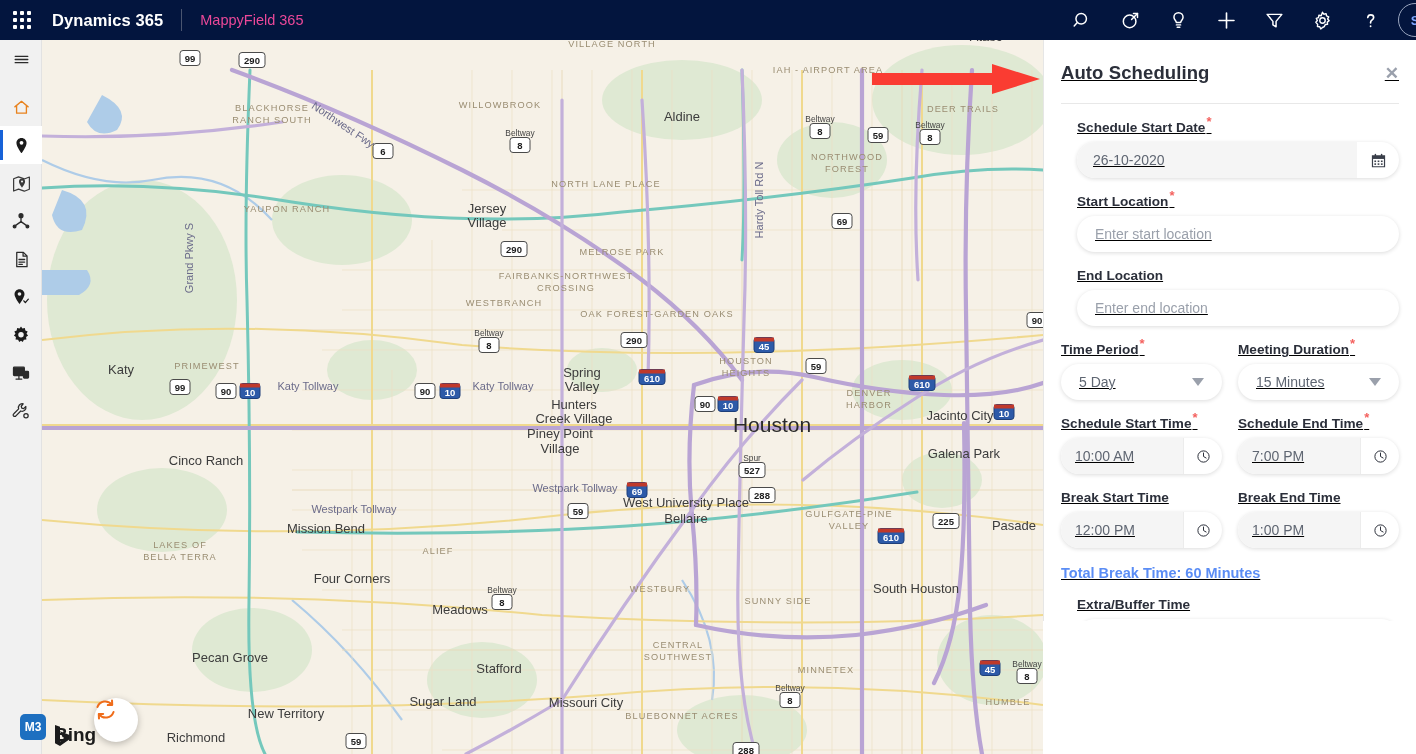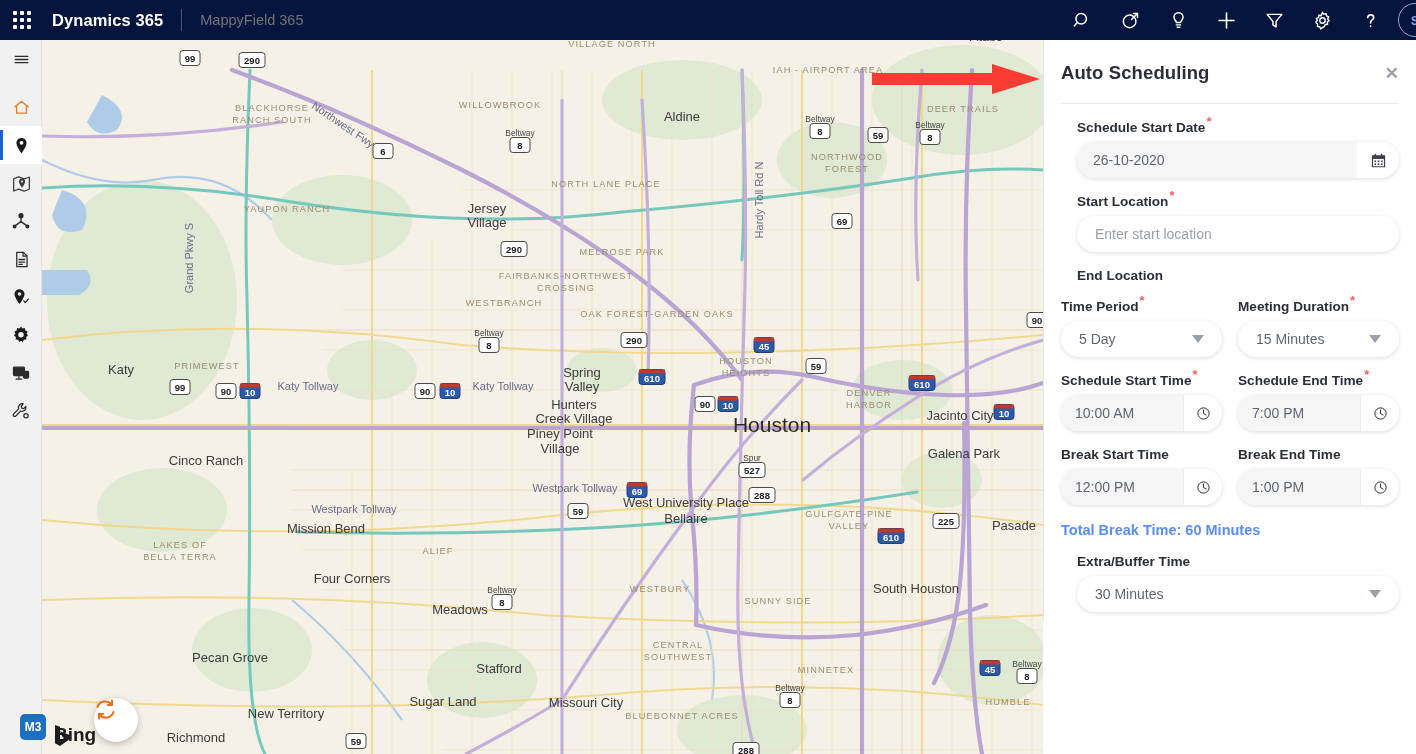--- a/index.html
+++ b/index.html
@@ -17,21 +17,21 @@
     background: #03153e; display: flex; align-items: center; z-index: 40;
   }
   .waffle { width: 44px; height: 40px; display: flex; align-items: center; justify-content: center; cursor: pointer; }
   .waffle-grid { display: grid; grid-template-columns: repeat(3, 4px); grid-template-rows: repeat(3, 4px); gap: 3px; }
   .waffle-grid i { display:block; width: 4px; height: 4px; background: #fff; border-radius: 1px; }
   .brand {
     color: #fff; font-size: 16.5px; font-weight: 700; letter-spacing: .1px;
     padding-left: 8px; white-space: nowrap;
   }
   .brand-div { width: 1px; height: 22px; background: #4a5570; margin: 0 18px; }
-  .app-name { color: #737373; font-size: 14.5px; font-weight: 400; white-space: nowrap; }
+  .app-name { color: #ec4899; font-size: 14.5px; font-weight: 400; white-space: nowrap; }
   .top-actions { margin-left: auto; display: flex; align-items: center; height: 40px; padding-right: 0; }
   .tb-icon {
     width: 48px; height: 40px; display: flex; align-items: center; justify-content: center;
     cursor: pointer;
   }
   .tb-icon svg { display: block; }
   .avatar {
     width: 34px; height: 34px; border-radius: 50%;
     border: 1.5px solid #9aa6bf; color: #7ea6ff;
     display: flex; align-items: center; justify-content: center;
@@ -77,20 +77,21 @@
     border-radius: 50%; background: #fff; box-shadow: 0 2px 7px rgba(0,0,0,.25);
     display: flex; align-items: center; justify-content: center; cursor: pointer; z-index: 6;
   }
   .red-arrow { position: absolute; top: 64px; left: 872px; z-index: 20; }
 
   
   .panel {
     position: absolute; top: 40px; left: 1043px; width: 373px; height: 581px;
     background: #fff; border-left: 1px solid #e6e6e6; z-index: 25;
     overflow: hidden;
+    text-decoration: underline;
   }
   .panel-inner { padding: 0 17px; }
   .panel-head {
     display: flex; align-items: center; padding: 22px 0 0 0;
   }
   .panel-title { font-size: 18.5px; font-weight: 700; color: #2b2f3a; letter-spacing: .1px; }
   .panel-close {
     margin-left: auto; color: #9aa0ac; font-size: 17px; line-height: 1; cursor: pointer;
     font-weight: 700;
   }
@@ -708,20 +709,23 @@
 
       <div class="field">
         <label class="flabel"><span>Start Location</span><span class="req">*</span></label>
         <div class="pill plain">
           <input class="txtinput" type="text" placeholder="Enter start location" style="">
         </div>
       </div>
 
       <div class="field">
         <label class="flabel">End Location</label>
+        <div class="pill plain">
+          <input class="txtinput" type="text" placeholder="Enter end location" style="">
+        </div>
       </div>
 
       <div class="row2">
         <div class="col">
           <label class="flabel"><span>Time Period</span><span class="req">*</span></label>
           <div class="pill plain">
             <span class="selval">5 Day</span>
             <span class="caret"></span>
           </div>
         </div>

